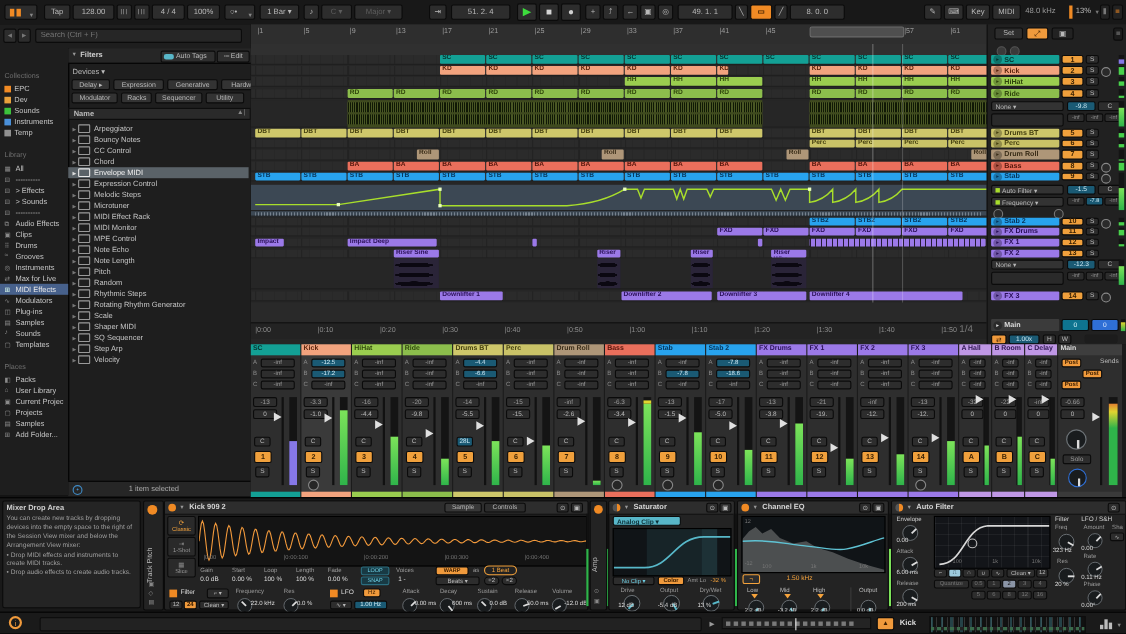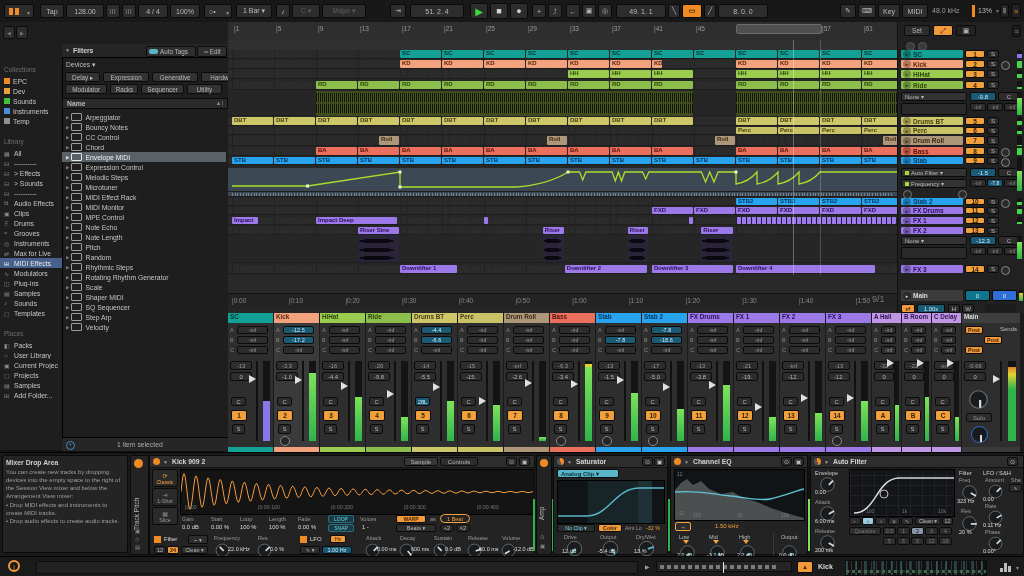--- a/index.html
+++ b/index.html
@@ -56,20 +56,21 @@
       <div style="position: absolute; left: 932px; top: 7px; font-size: 7px; color: rgb(154, 154, 154);">48.0 kHz</div>
       <div style="position: absolute; left: 972px; top: 5px; width: 3px; height: 12px; background: rgb(240, 138, 36);"></div>
       <div style="position: absolute; left: 978px; top: 7px; font-size: 7px; color: rgb(187, 187, 187);">13%</div>
       <div style="position: absolute; left: 996px; top: 7px; font-size: 6px; color: rgb(119, 119, 119);">▾</div>
       <div style="position: absolute; left: 1000px; top: 4px; width: 9px; height: 14px; border: 1px solid rgb(11, 11, 11); border-radius: 2px; box-sizing: border-box; display: flex; align-items: center; justify-content: center; font-size: 7px; color: rgb(185, 185, 185); white-space: nowrap; background: rgb(34, 34, 34);">⫴</div>
       <div style="position: absolute; left: 1011px; top: 4px; width: 10px; height: 14px; border: 1px solid rgb(11, 11, 11); border-radius: 2px; box-sizing: border-box; display: flex; align-items: center; justify-content: center; font-size: 7px; white-space: nowrap; color: rgb(240, 138, 36); background: rgb(34, 34, 34);">≡</div>
     </div>
     <div style="position: absolute; left: 0px; top: 22px; width: 228px; height: 428px; background: rgb(30, 30, 30); border-right: 1px solid rgb(0, 0, 0);">
       <div style="position: absolute; left: 3px; top: 4px; width: 12px; height: 13px; background: rgb(45, 45, 45); border: 1px solid rgb(11, 11, 11); border-radius: 2px; box-sizing: border-box; display: flex; align-items: center; justify-content: center; white-space: nowrap; font-size: 5px; color: rgb(119, 119, 119);">◀</div>
       <div style="position: absolute; left: 16px; top: 4px; width: 12px; height: 13px; background: rgb(45, 45, 45); border: 1px solid rgb(11, 11, 11); border-radius: 2px; box-sizing: border-box; display: flex; align-items: center; justify-content: center; white-space: nowrap; font-size: 5px; color: rgb(119, 119, 119);">▶</div>
+      <input placeholder="Search (Ctrl + F)" style="position: absolute; left: 32px; top: 4px; width: 188px; height: 13px; background: rgb(38, 38, 38); border: 1px solid rgb(11, 11, 11); border-radius: 2px; color: rgb(136, 136, 136); font-size: 7px; font-family: &quot;Liberation Sans&quot;, sans-serif; padding: 0px 4px; box-sizing: border-box;">
       <div style="position: absolute; left: 0px; top: 22px; width: 62px; height: 406px; border-right: 1px solid rgb(0, 0, 0);">
         <div style="position: absolute; left: 4px; top: 22px; font-size: 6.5px; color: rgb(111, 111, 111);">Collections</div>
         <div style="position: absolute; left: 0px; top: 32px; width: 62px; height: 10px; display: flex; align-items: center; padding-left: 4px; box-sizing: border-box;">
           <div style="position: relative; width: 6px; height: 6px; background: rgb(240, 138, 36); margin-right: 3px; flex: 0 0 auto;"></div>
           <div style="position: relative; font-size: 6.8px; white-space: nowrap; overflow: hidden;">EPC</div>
         </div>
         <div style="position: absolute; left: 0px; top: 42px; width: 62px; height: 10px; display: flex; align-items: center; padding-left: 4px; box-sizing: border-box;">
           <div style="position: relative; width: 6px; height: 6px; background: rgb(232, 161, 60); margin-right: 3px; flex: 0 0 auto;"></div>
           <div style="position: relative; font-size: 6.8px; white-space: nowrap; overflow: hidden;">Dev</div>
         </div>
@@ -927,21 +928,21 @@
         <div style="position: absolute; left: 106px; top: 225px; width: 16px; height: 8px; background: rgb(45, 45, 45); border: 1px solid rgb(11, 11, 11); border-radius: 2px; box-sizing: border-box; display: flex; align-items: center; justify-content: center; white-space: nowrap; font-size: 5px; color: rgb(138, 138, 138);">-inf</div>
         <div style="position: absolute; left: 119px; top: 214px; width: 5px; height: 23px; background: rgb(20, 20, 20);"></div>
         <div style="position: absolute; left: 119px; top: 220px; width: 5px; height: 17px; background: linear-gradient(to top, rgb(47, 180, 74), rgb(124, 227, 90));"></div>
         <div style="position: absolute; left: 3px; top: 243px; width: 62px; height: 8px; background: rgb(155, 121, 232); border-radius: 1px; display: flex; align-items: center; overflow: hidden; color: rgb(42, 16, 88);">
           <span class="fold" style="margin-left: 2px;">▸</span>
           <div style="position: relative; font-size: 6.5px; font-weight: bold; white-space: nowrap;">FX 3</div>
         </div>
         <div style="position: absolute; left: 67px; top: 243px; width: 20px; height: 8px; border: 1px solid rgb(11, 11, 11); border-radius: 2px; box-sizing: border-box; display: flex; align-items: center; justify-content: center; white-space: nowrap; background: rgb(240, 160, 60); color: rgb(61, 35, 3); font-weight: bold; font-size: 6.5px;">14</div>
         <div style="position: absolute; left: 89px; top: 243px; width: 12px; height: 8px; background: rgb(45, 45, 45); border: 1px solid rgb(11, 11, 11); border-radius: 2px; box-sizing: border-box; display: flex; align-items: center; justify-content: center; color: rgb(185, 185, 185); white-space: nowrap; font-size: 6px;">S</div>
         <div style="position: absolute; left: 103px; top: 244px; width: 7px; height: 7px; border-radius: 50%; background: rgb(42, 42, 42); border: 1px solid rgb(136, 136, 136);"></div>
-        <div style="position: absolute; left: -26px; top: 272px; font-size: 9px; color: rgb(119, 119, 119);">9/1</div>
+        <div style="position: absolute; left: -26px; top: 272px; font-size: 9px; color: rgb(119, 119, 119);">1/4</div>
         <div style="position: absolute; left: 3px; top: 268px; width: 62px; height: 11px; background: rgb(59, 59, 59); border-radius: 1px; display: flex; align-items: center; color: rgb(221, 221, 221);">
           <span class="fold" style="margin-left: 2px;">▸</span>
           <div style="position: relative; font-size: 6.5px; font-weight: bold;">Main</div>
         </div>
         <div style="position: absolute; left: 67px; top: 268px; width: 25px; height: 11px; border: 1px solid rgb(11, 11, 11); border-radius: 2px; box-sizing: border-box; display: flex; align-items: center; justify-content: center; white-space: nowrap; background: rgb(14, 116, 144); color: rgb(216, 244, 251); font-size: 6px;">0</div>
         <div style="position: absolute; left: 94px; top: 268px; width: 25px; height: 11px; border: 1px solid rgb(11, 11, 11); border-radius: 2px; box-sizing: border-box; display: flex; align-items: center; justify-content: center; white-space: nowrap; background: rgb(47, 111, 214); color: rgb(220, 233, 255); font-size: 6px;">0</div>
         <div style="position: absolute; left: 121px; top: 268px; width: 4px; height: 11px; background: rgb(20, 20, 20);"></div>
         <div style="position: absolute; left: 121px; top: 271px; width: 4px; height: 8px; background: linear-gradient(to top, rgb(47, 180, 74), rgb(224, 213, 48));"></div>
         <div style="position: absolute; left: 3px; top: 282px; width: 14px; height: 9px; border: 1px solid rgb(11, 11, 11); border-radius: 2px; box-sizing: border-box; display: flex; align-items: center; justify-content: center; white-space: nowrap; background: rgb(240, 154, 60); color: rgb(64, 32, 0); font-size: 6px;">⇄</div>
         <div style="position: absolute; left: 19px; top: 282px; width: 28px; height: 9px; border: 1px solid rgb(11, 11, 11); border-radius: 2px; box-sizing: border-box; display: flex; align-items: center; justify-content: center; white-space: nowrap; background: rgb(26, 90, 116); color: rgb(207, 234, 245); font-size: 6px;">1.00x</div>

